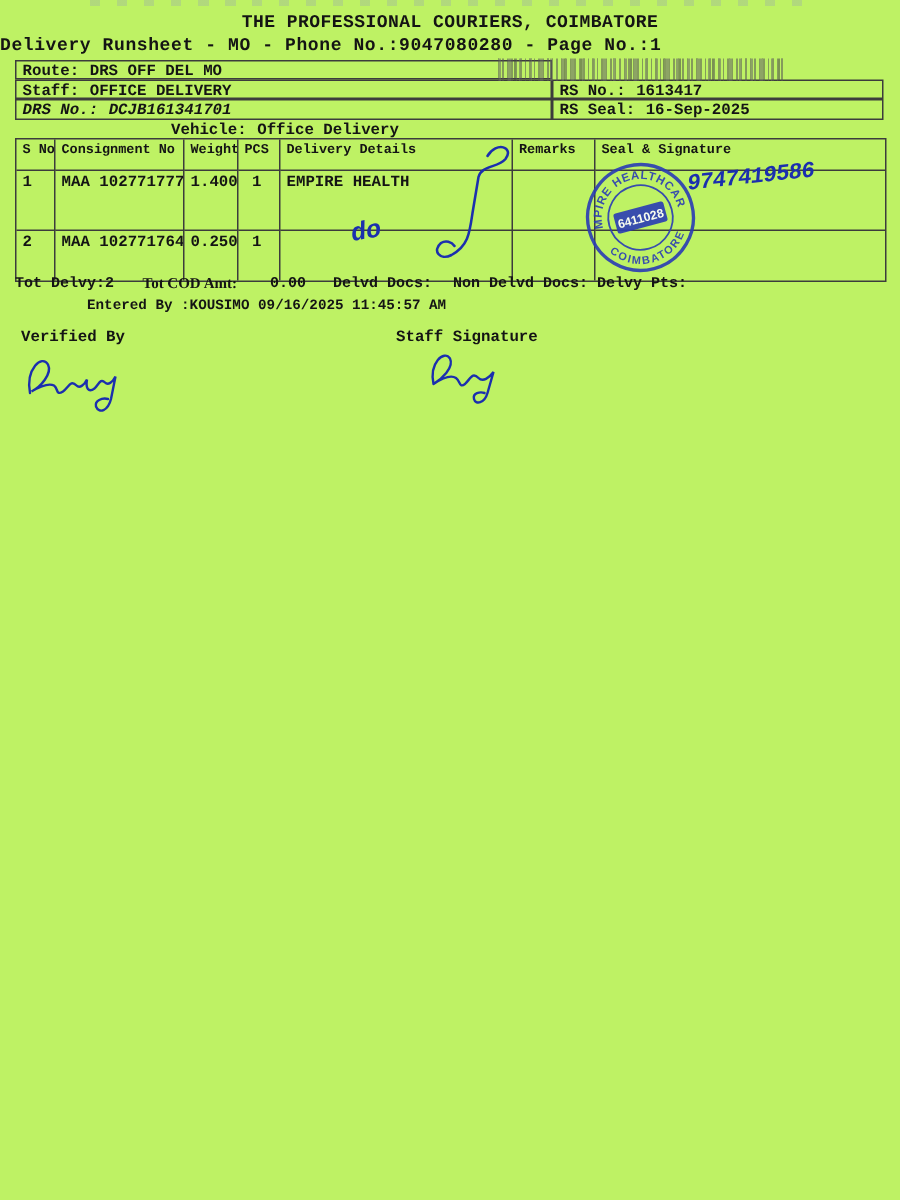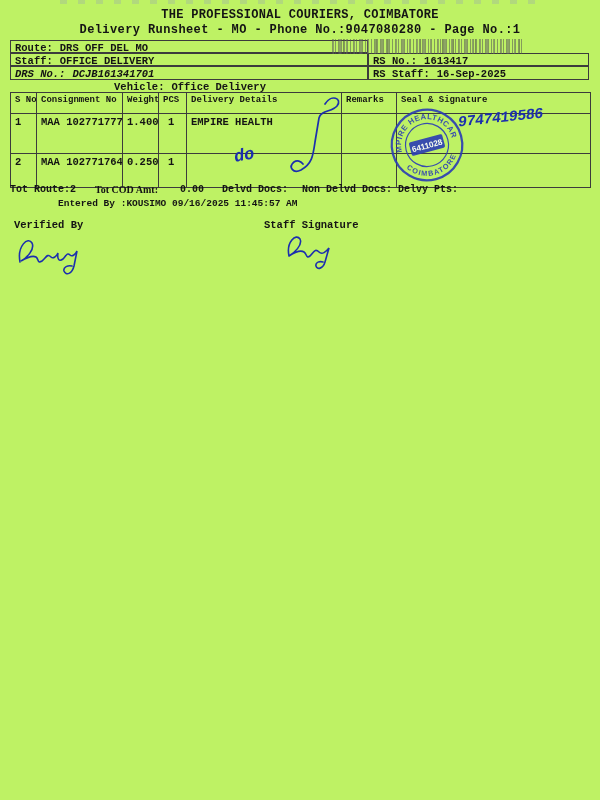--- a/index.html
+++ b/index.html
@@ -9,21 +9,21 @@
     font-family:"Liberation Mono", monospace; color:#141414;
   }
   .abs { position:absolute; }
 
   .artifact {
     left:60px; top:0; width:480px; height:4px; opacity:.35;
     background:repeating-linear-gradient(90deg, #9aa 0 7px, transparent 7px 18px);
   }
 
   .title { left:0; top:8px; width:600px; text-align:center; font-size:12px; font-weight:bold; letter-spacing:.3px; }
-  .subtitle { left:0; top:23px; width:600px; text-align:center; font-size:12px; font-weight:bold; letter-spacing:.4px; }
+  .subtitle { left:0; top:23px; width:600px; text-align:left; font-size:12px; font-weight:bold; letter-spacing:.4px; }
 
   .infobox { border:1px solid #3c3c3c; font-size:10.5px; font-weight:bold; line-height:12px; padding:1px 0 0 4px; box-sizing:border-box; background:transparent; }
   .noborder { border:none; }
   .lbl { margin-right:7px; }
 
   .barcode {
     left:332px; top:39px; width:190px; height:15px; z-index:3; opacity:.55;
     background-image:
       repeating-linear-gradient(90deg, #555 0 1px, transparent 1px 3px),
       repeating-linear-gradient(90deg, #666 0 2px, transparent 2px 7px),
@@ -76,21 +76,21 @@
   <div class="abs infobox" style="left:10px; top:66px; width:358px; height:14px;font-style:italic;">
     <span class="lbl">DRS No.:</span><span>DCJB161341701</span>
   </div>
   <div class="abs infobox noborder" style="left:18px; top:80px; width:340px; height:13px;text-align:center;">
     <span class="lbl">Vehicle:</span><span>Office Delivery</span>
   </div>
   <div class="abs infobox" style="left:368px; top:53px; width:221px; height:13px;">
     <span class="lbl">RS No.:</span><span>1613417</span>
   </div>
   <div class="abs infobox" style="left:368px; top:66px; width:221px; height:14px;">
-    <span class="lbl">RS Staff:</span><span>16-Sep-2025</span>
+    <span class="lbl">RS Seal:</span><span>16-Sep-2025</span>
   </div>
 
   <div class="abs tbl">
     <div class="hc">S No</div>
     <div class="hc">Consignment No</div>
     <div class="hc">Weight</div>
     <div class="hc">PCS</div>
     <div class="hc">Delivery Details</div>
     <div class="hc">Remarks</div>
     <div class="hc">Seal &amp; Signature</div>
@@ -106,21 +106,21 @@
     <div class="c2">2</div>
     <div class="c2">MAA 102771764</div>
     <div class="c2">0.250</div>
     <div class="c2" style="padding-left:9px;">1</div>
     <div class="c2"></div>
     <div class="c2"></div>
     <div class="c2"></div>
   </div>
 
   <div class="abs sumrow">
-    <span style="left:0;">Tot Route:</span>
+    <span style="left:0;">Tot Delvy:</span>
     <span style="left:60px;">2</span>
     <span style="left:85px;font-family:Liberation Serif, serif;">Tot COD Amt:</span>
     <span style="left:170px;">0.00</span>
     <span style="left:212px;">Delvd Docs:</span>
     <span style="left:292px;">Non Delvd Docs:</span>
     <span style="left:388px;">Delvy Pts:</span>
   </div>
   <div class="abs entrow">
     <span style="left:0;padding-left:48px;">Entered By :KOUSIMO 09/16/2025 11:45:57 AM</span>
   </div>

